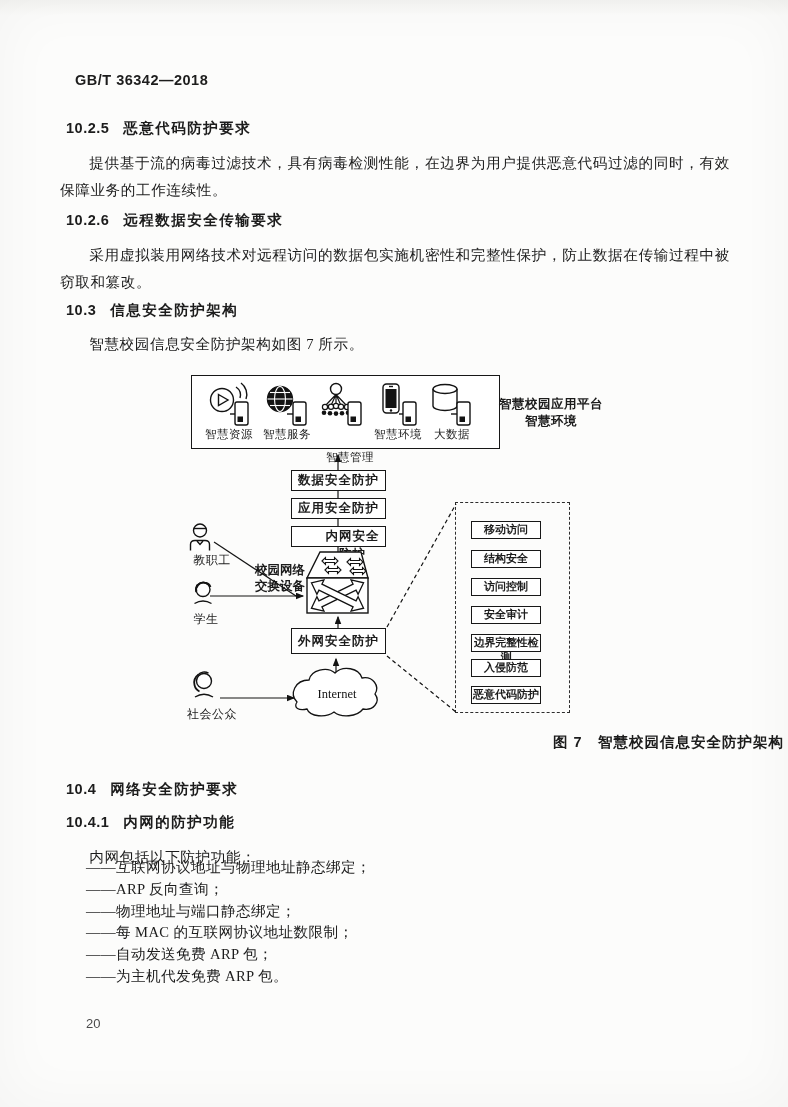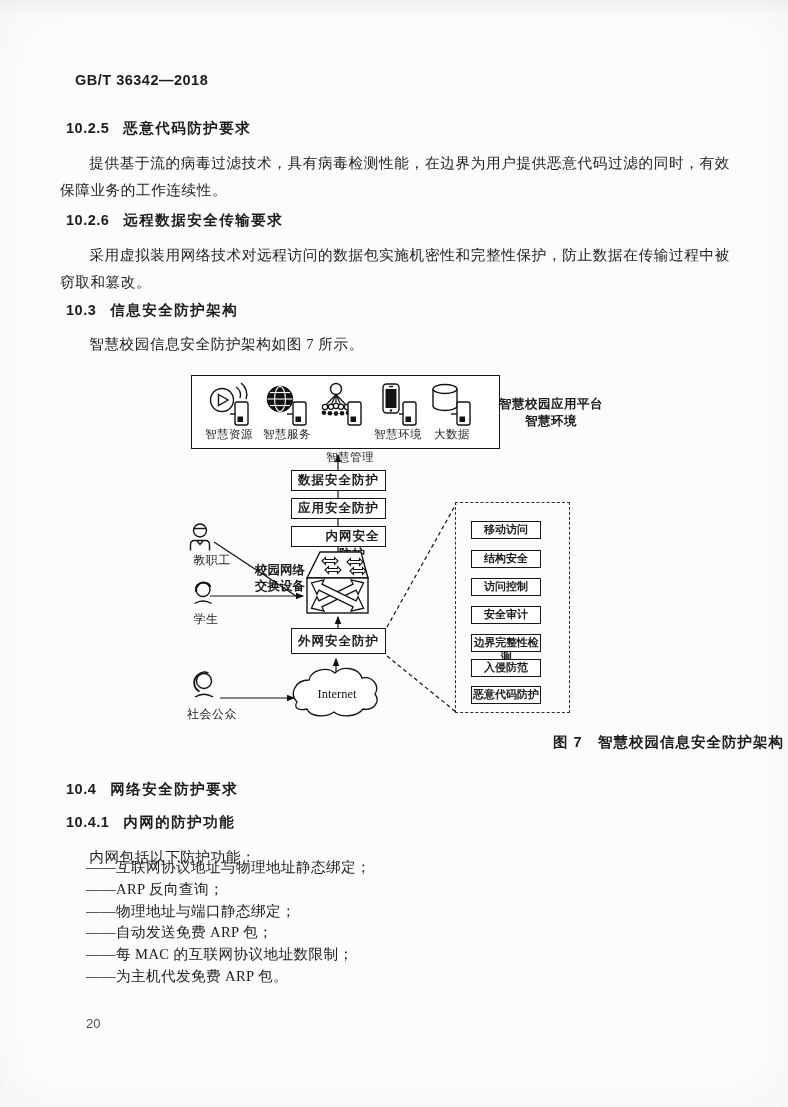--- a/index.html
+++ b/index.html
@@ -226,19 +226,19 @@
   </div>
   <div class="abs sec-heading" style="top:813px;">
     <span class="num">10.4.1</span><span class="ttl">内网的防护功能</span>
   </div>
   <div class="abs para" style="top:844px;">内网包括以下防护功能：</div>
 
   <div class="abs list" style="top:857px;">
     <div>——互联网协议地址与物理地址静态绑定；</div>
     <div>——ARP 反向查询；</div>
     <div>——物理地址与端口静态绑定；</div>
+    <div>——每 MAC 的互联网协议地址数限制；</div>
     <div>——自动发送免费 ARP 包；</div>
-    <div>——每 MAC 的互联网协议地址数限制；</div>
     <div>——为主机代发免费 ARP 包。</div>
   </div>
 
   <div class="abs page-num">20</div>
 </div>
 
 </body></html>

